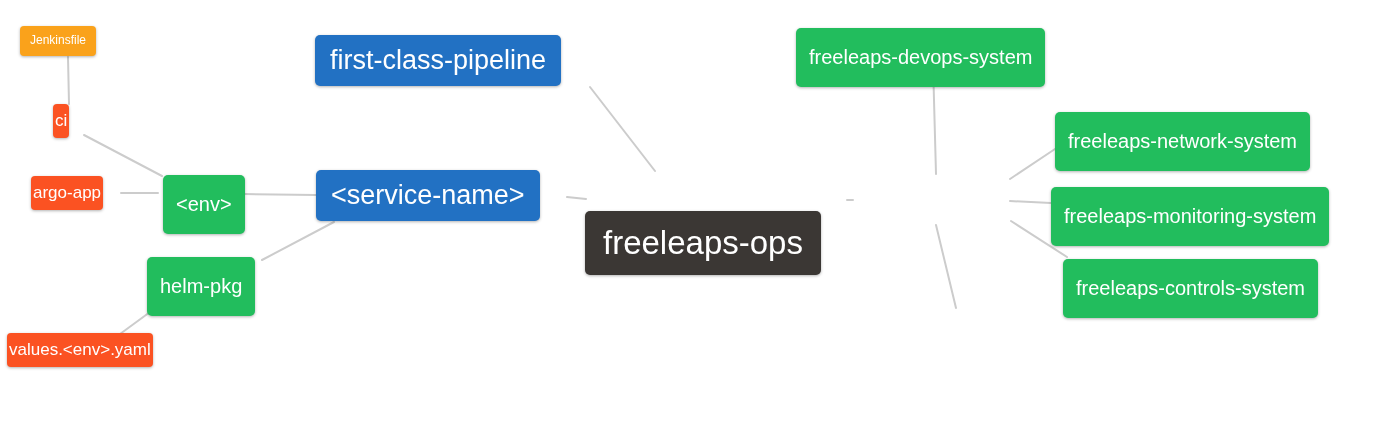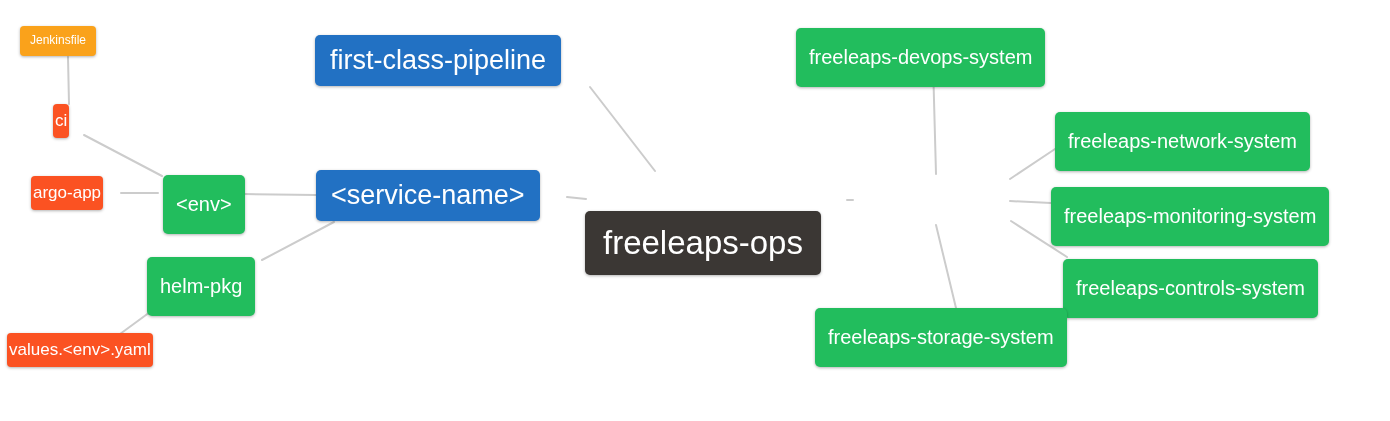--- a/index.html
+++ b/index.html
@@ -90,15 +90,14 @@
   <div class="node lvl1 pos-pipeline">first-class-pipeline</div>
   <div class="node lvl1 pos-service">&lt;service-name&gt;</div>
 
   <div class="node root-node pos-root">freeleaps-ops</div>
 
 
   <div class="node lvl2 pos-devops">freeleaps-devops-system</div>
   <div class="node lvl2 pos-network">freeleaps-network-system</div>
   <div class="node lvl2 pos-monitoring">freeleaps-monitoring-system</div>
   <div class="node lvl2 pos-controls">freeleaps-controls-system</div>
-  <div class="node lvl2 pos-storage">freeleaps-storage-system</div>
 
 </div>
 
 </body></html>

